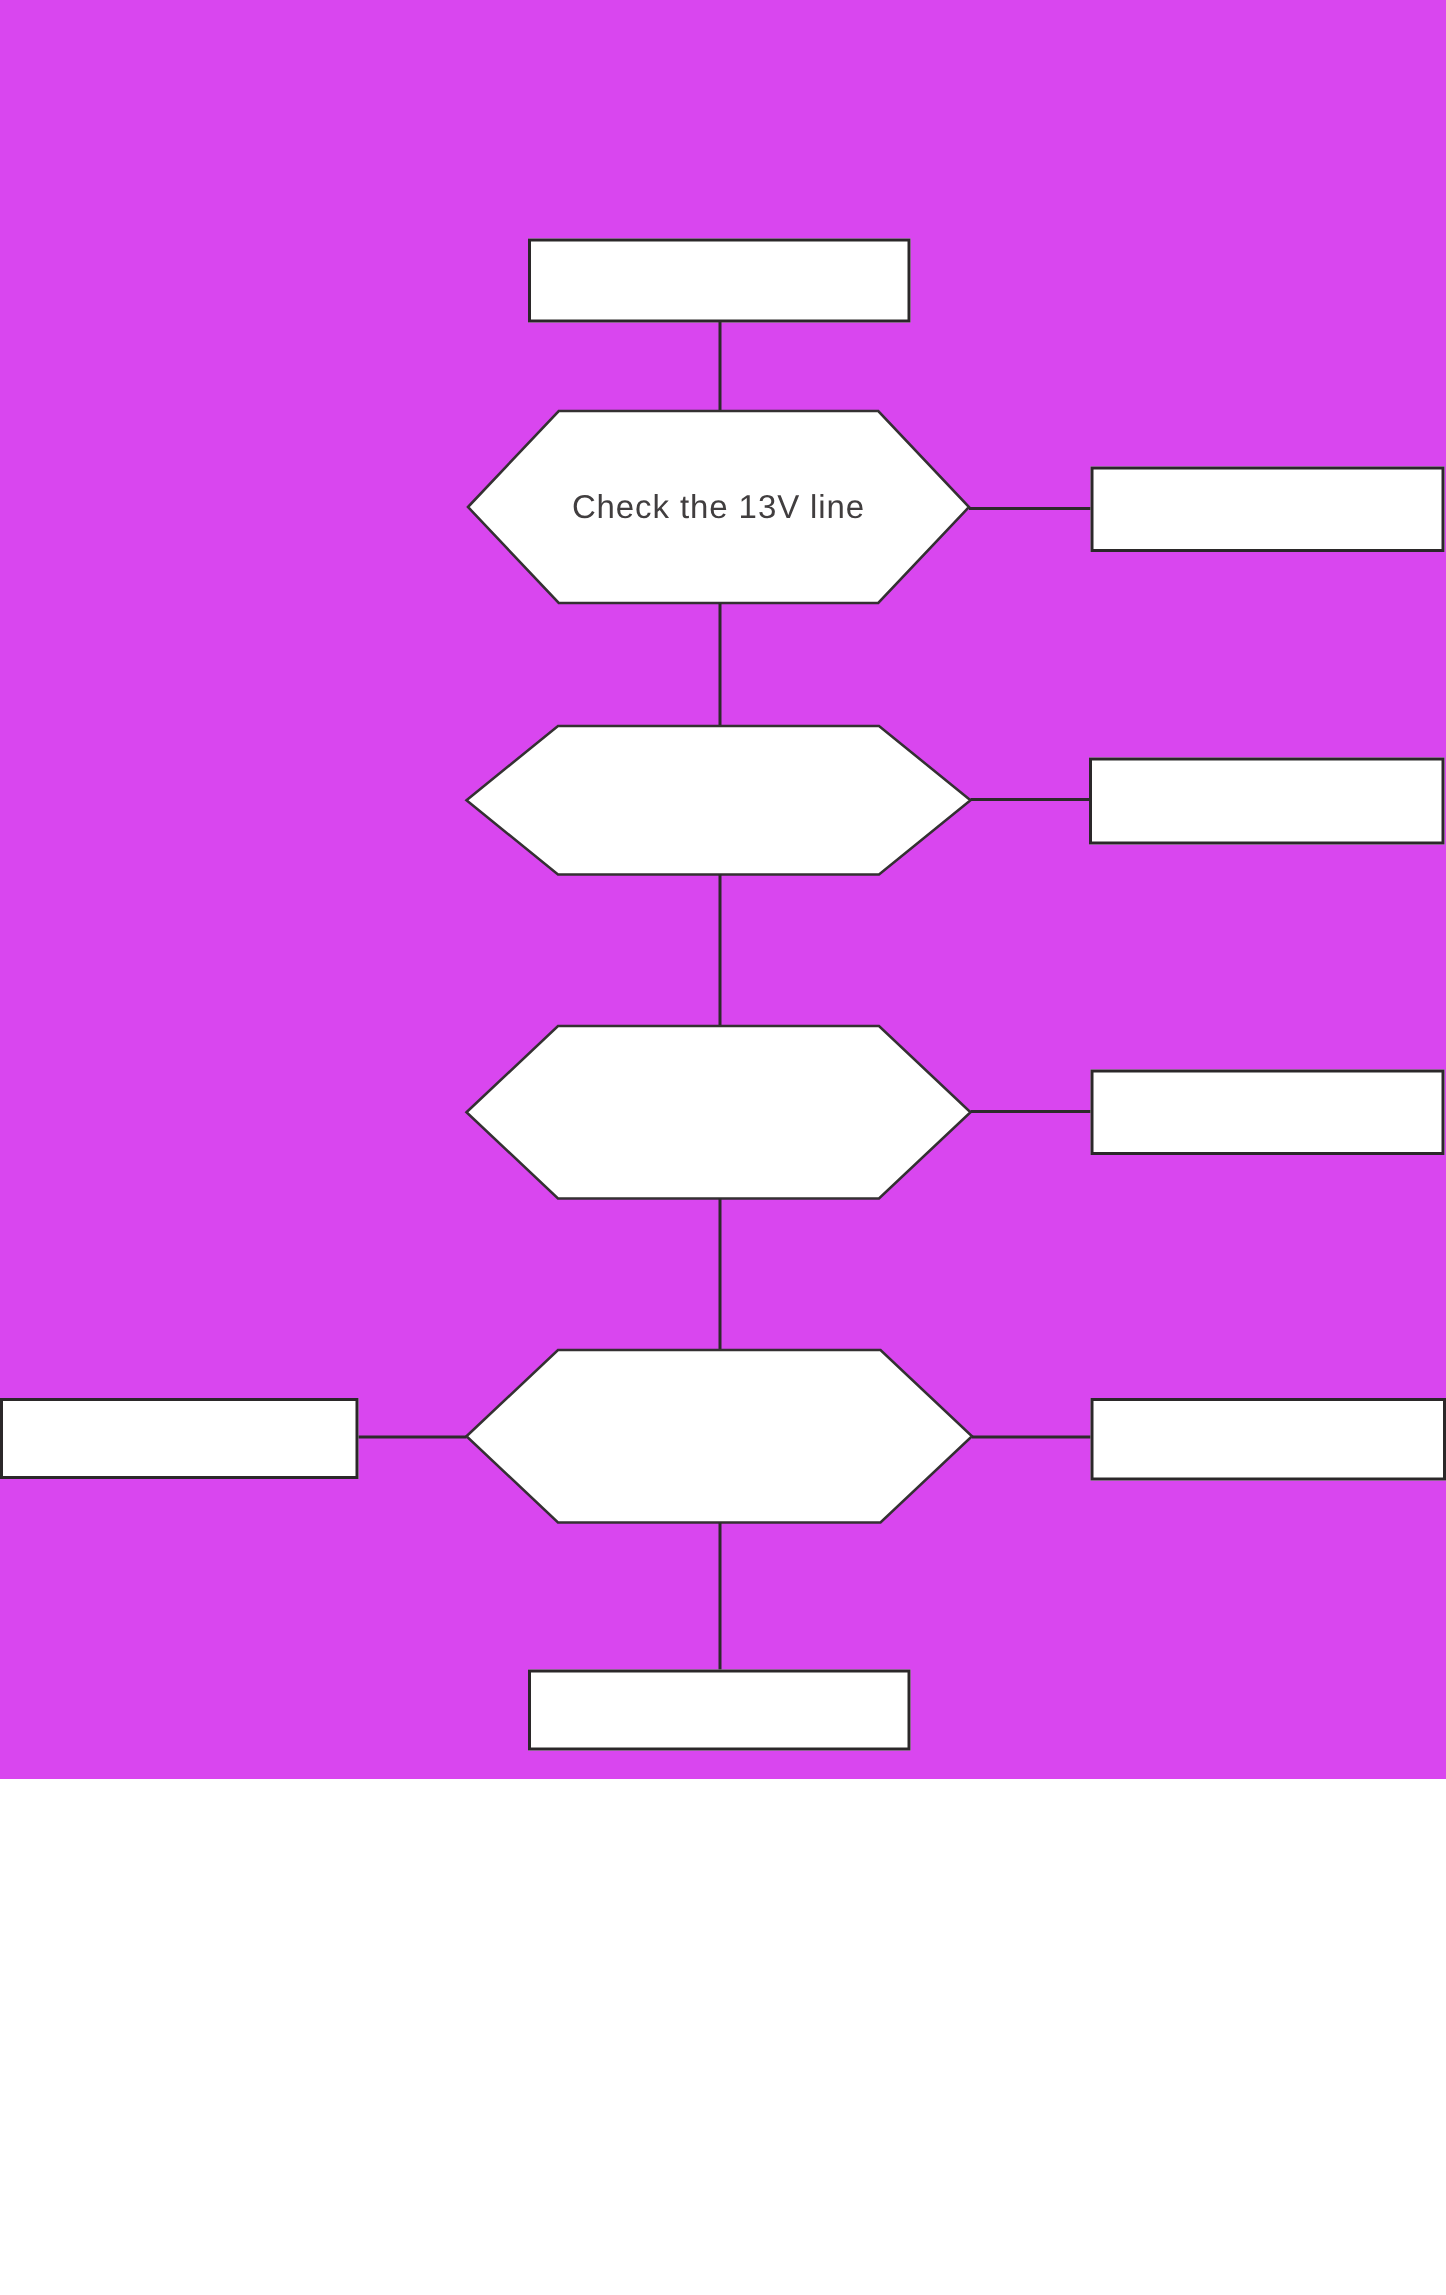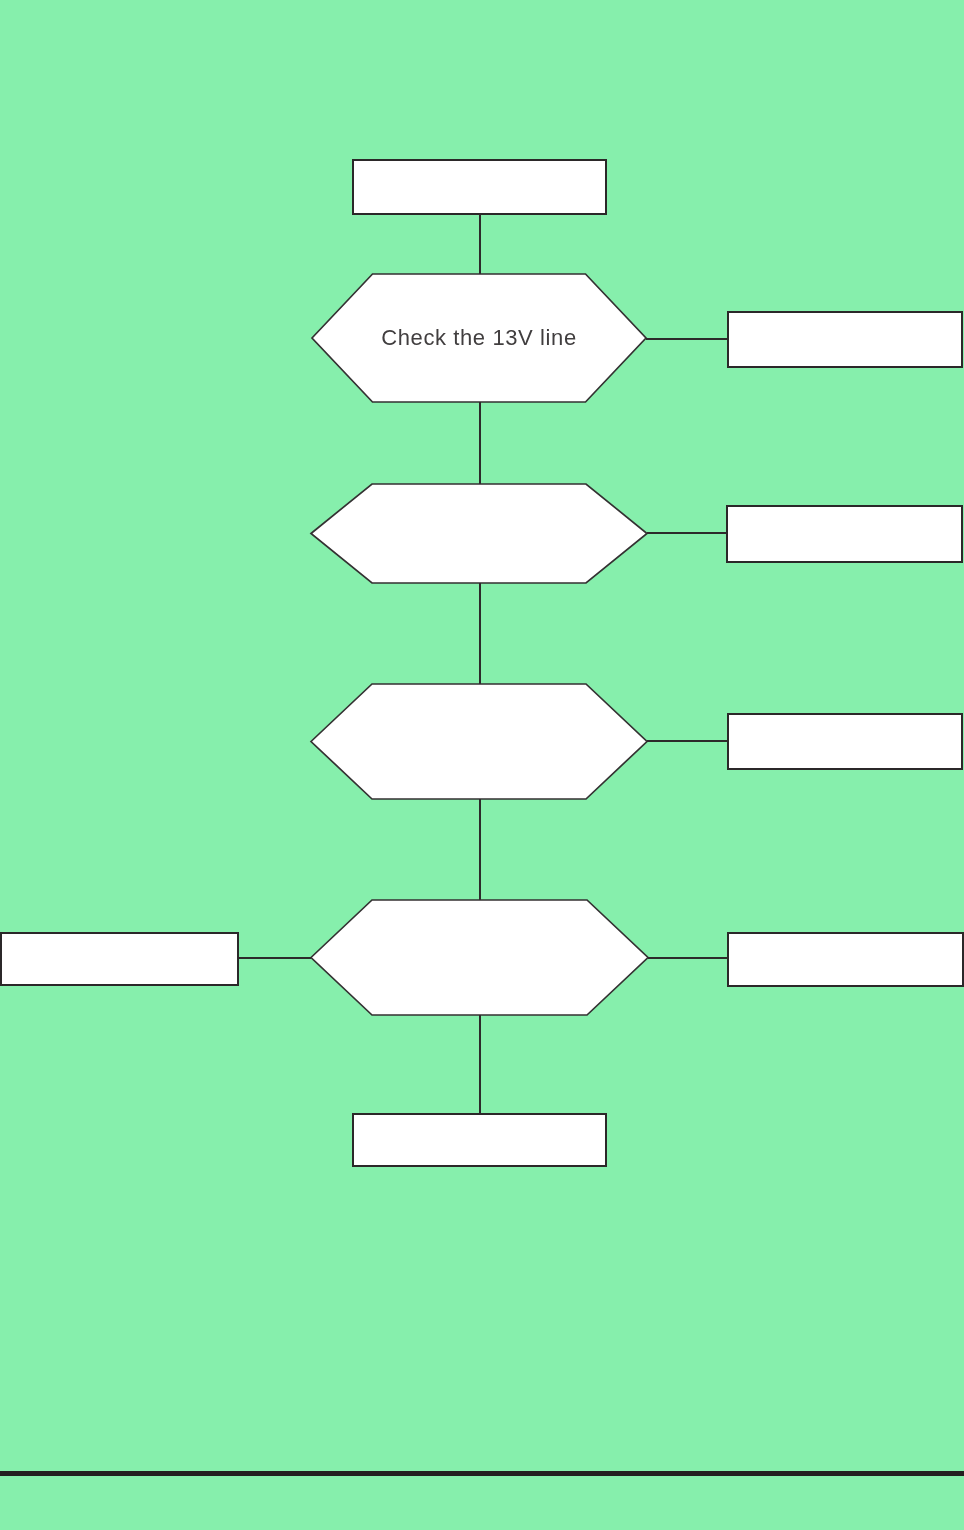--- a/index.html
+++ b/index.html
@@ -3,22 +3,22 @@
 <meta charset="utf-8">
 <style>
   html, body {
     margin: 0;
     padding: 0;
     background: #ffffff;
   }
   .page {
     position: relative;
     width: 964px;
-    height: 1530px;
-    background: #86efac;
+    height: 1186px;
+    background: #d946ef;
     font-family: "Liberation Sans", sans-serif;
     overflow: hidden;
   }
   .node {
     position: absolute;
     box-sizing: border-box;
   }
   .rect-node {
     border: 2px solid #2b2829;
     background: #ffffff;

